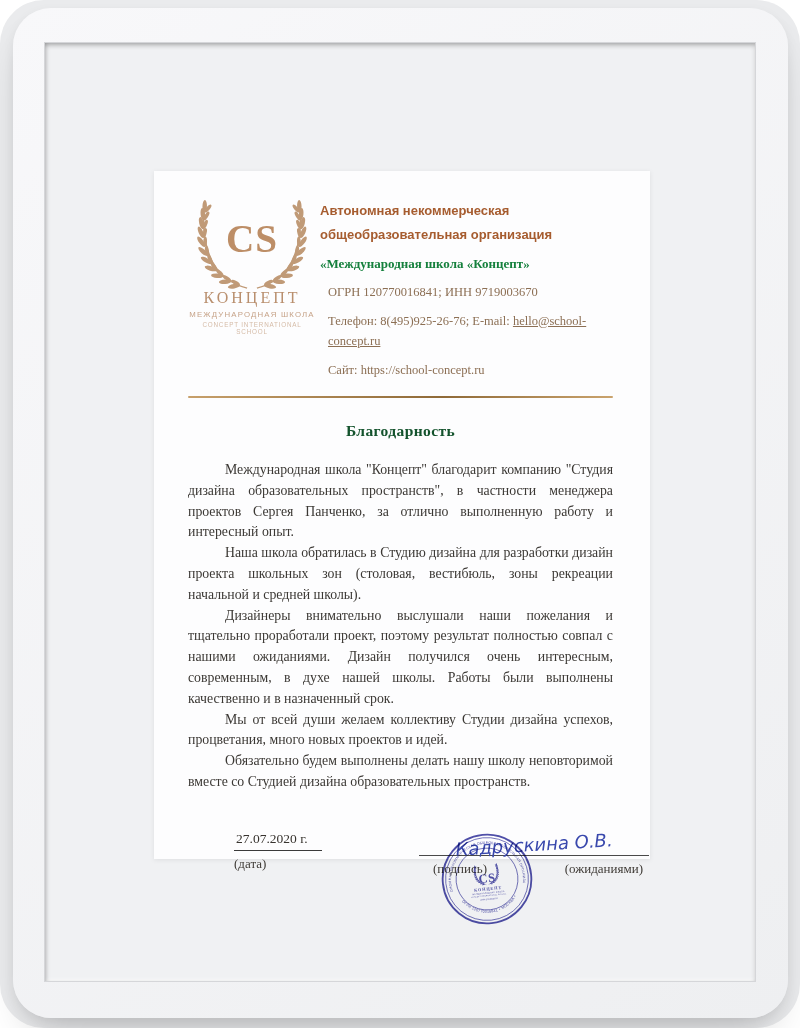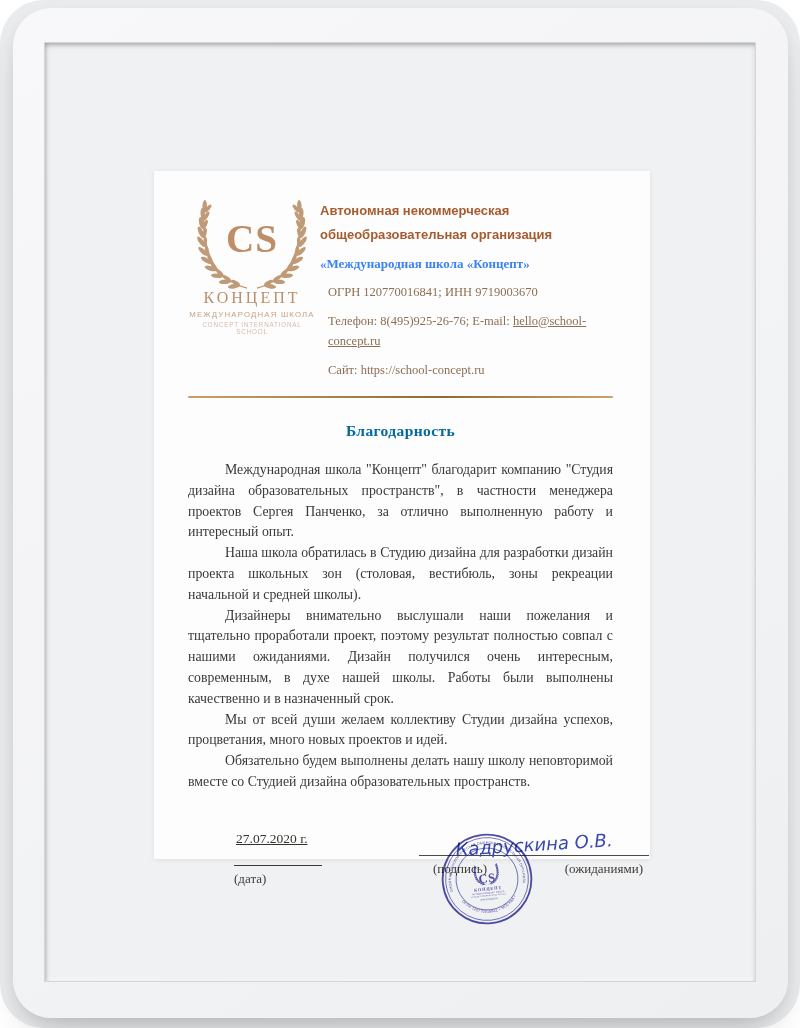--- a/index.html
+++ b/index.html
@@ -24,39 +24,39 @@
   .logo{width:128px;flex:0 0 128px;text-align:center;}
   .logo svg{display:block;margin:0 auto;}
   .logo-name{font-size:16px;letter-spacing:3px;color:#b98f6e;margin-top:-4px;}
   .logo-sub-ru{font-family:"Liberation Sans",sans-serif;font-size:7.8px;letter-spacing:1.2px;
                color:#c6a287;margin-top:3px;}
   .logo-sub-en{font-family:"Liberation Sans",sans-serif;font-size:6.3px;letter-spacing:.8px;
                color:#d5bba6;margin-top:2px;}
   .info{flex:1;padding-left:4px;padding-top:4px;}
   .org-type{font-family:"Liberation Sans",sans-serif;font-weight:bold;font-size:13px;
             line-height:24px;color:#a65c2f;margin:0 0 6px 0;}
-  .org-name{font-weight:bold;font-size:13px;line-height:21px;color:#3b82f6;margin:0;}
+  .org-name{font-weight:bold;font-size:13px;line-height:21px;color:#15803d;margin:0;}
   .contact{font-size:12.5px;line-height:20.5px;color:#8c6f54;margin:8px;}
   .contact a{color:#8c6f54;text-decoration:underline;}
 
   .rule{height:2px;margin-top:8px;border-radius:1px;
         background:linear-gradient(90deg,#c7a06b,#8f6a38 60%,#caa36d);}
 
-  .title{font-size:15.5px;font-weight:bold;text-align:center;color:#0369a1;
+  .title{font-size:15.5px;font-weight:bold;text-align:center;color:#14532d;
          letter-spacing:.4px;margin:24px 0 0 0;}
 
   .body-text{margin-top:20px;}
   .body-text p{font-size:13.8px;line-height:20.8px;text-align:justify;
                text-indent:37px;margin:0;color:#3b3834;}
 
   
   .footer{display:flex;margin-top:36px;}
   .date-block{margin-left:46px;}
   .date{font-size:13.5px;color:#37332e;border-bottom:1px solid #3a3a3a;
-        padding:0 14px 18px 2px;display:inline-block;text-decoration:underline;}
+        padding:0 14px 3px 2px;display:inline-block;}
   .caption{text-align:left;font-size:13px;color:#3f3b36;margin-top:5px;}
   .sign-block{margin-left:auto;margin-right:-36px;width:230px;position:relative;}
   .sign-line{position:relative;height:26px;border-bottom:1.3px solid #4a4a4a;}
   .sig-name{position:absolute;left:0;right:0;bottom:0;text-align:center;
             font-family:"DejaVu Sans",sans-serif;font-style:italic;font-size:18px;
             color:#3948ad;transform:rotate(-3.5deg);white-space:nowrap;}
   .sign-captions{display:flex;justify-content:space-between;font-size:13px;color:#3f3b36;
                  margin-top:5px;padding:0 6px 0 14px;}
   .stamp{position:absolute;left:22px;top:4px;width:92px;height:92px;
          transform:rotate(-6deg);opacity:.9;mix-blend-mode:multiply;pointer-events:none;}

